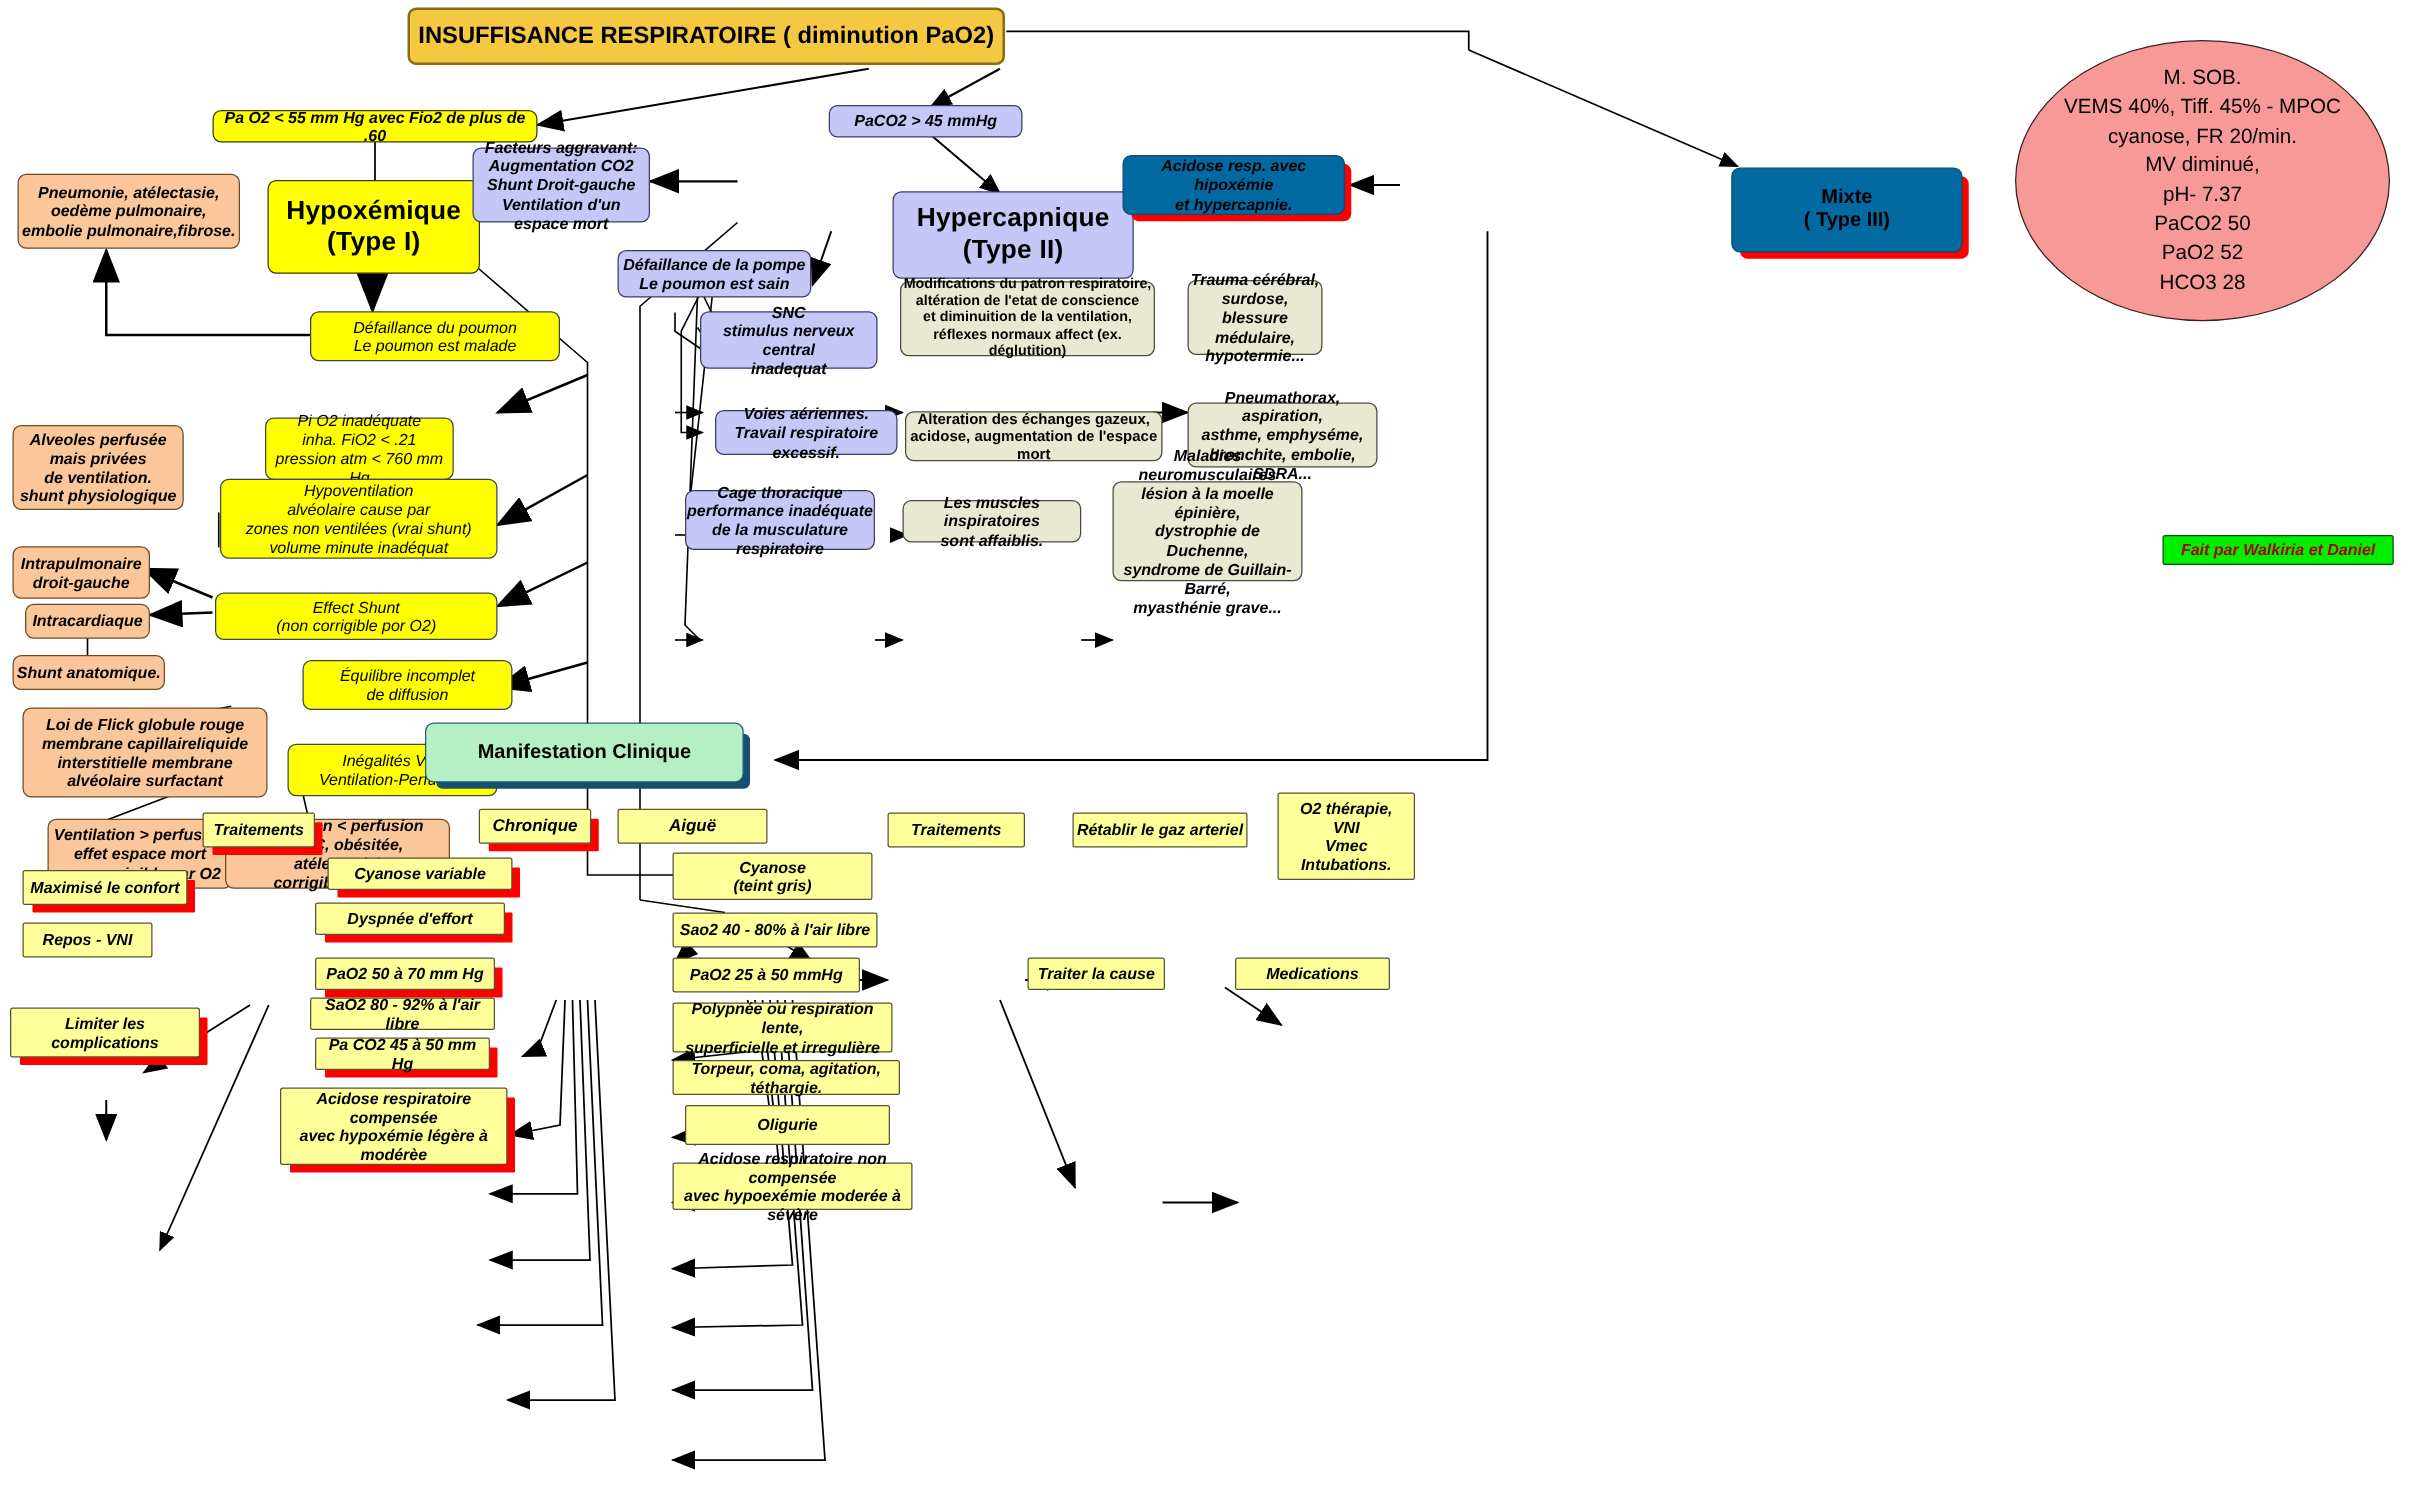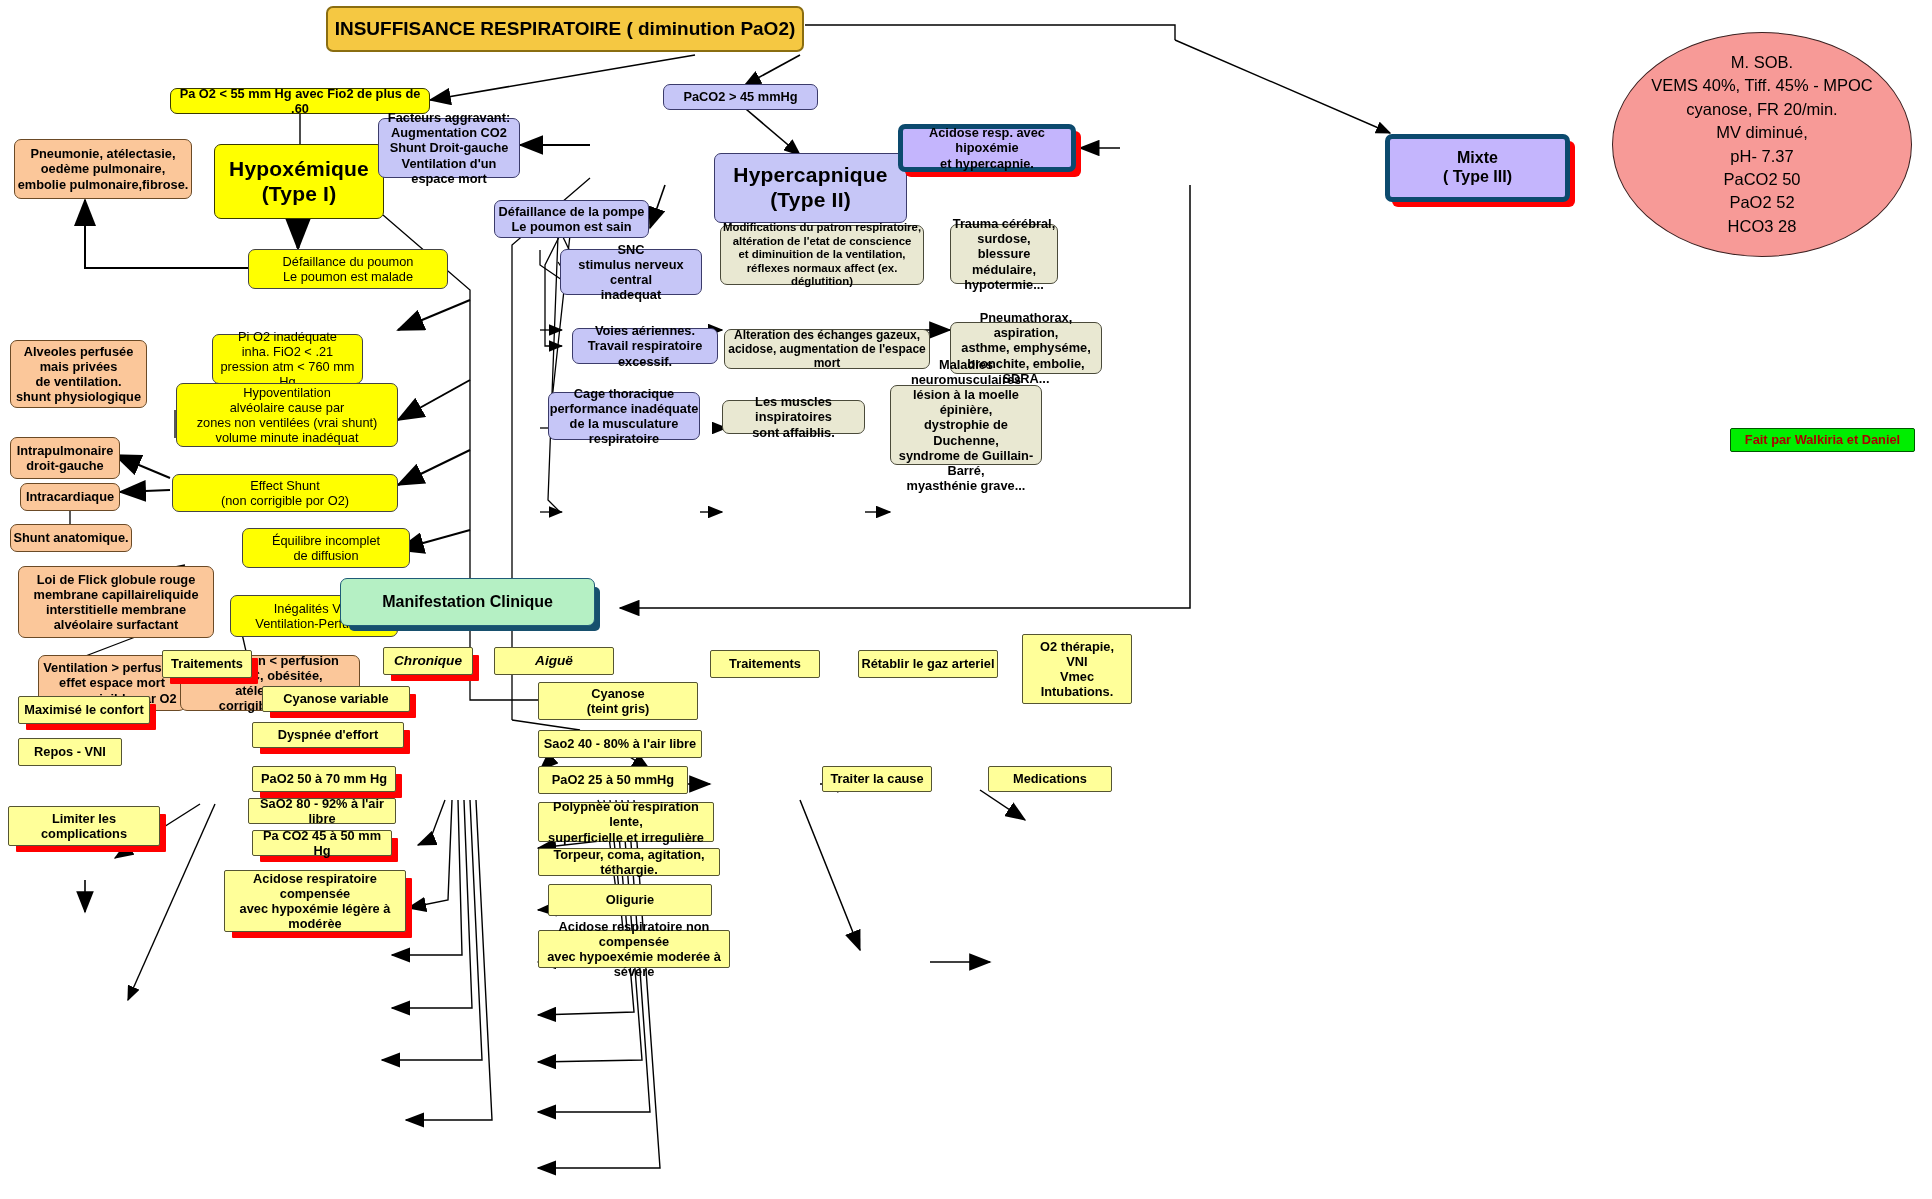--- a/index.html
+++ b/index.html
@@ -63,22 +63,22 @@
     font-weight:bold;
   }
   
   .b{
     background:#e9e8d2;
     border:1px solid #4a4a3a;
     font-weight:bold;
   }
   
   .b-red{
-    background:#c4b5fd;
-    border:5px solid #0c4a6e;
+    background:#0369a1;
+    border:1px solid #0c4a6e;
     font-weight:bold;
     box-shadow:6px 6px 0 -1px #ff0000;
   }
   
   .py-red{
     background:#ffff99;
     border:1px solid #555533;
     font-weight:bold;
     box-shadow:7px 7px 0 -1px #ff0000;
   }
@@ -114,21 +114,21 @@
     border-radius:50%;
     font-weight:normal;
     line-height:1.42;
   }
   .italic{ font-style:italic; }
 
   
   .fs-title{ font-size:19px; }
   .fs-22{ font-size:21px; letter-spacing:.2px; }
   .fs-14{ font-size:13.6px; }
-  .fs-13{ font-size:12.8px; }
+  .fs-13{ font-size:12.8px;font-style:italic; }
   .fs-12{ font-size:12px; }
   .fs-115{ font-size:11.4px; }
   .fs-16{ font-size:16px; }
   .fs-ell{ font-size:16.5px; }
 </style>
 </head>
 <body>
 
 <div id="canvas">
 

